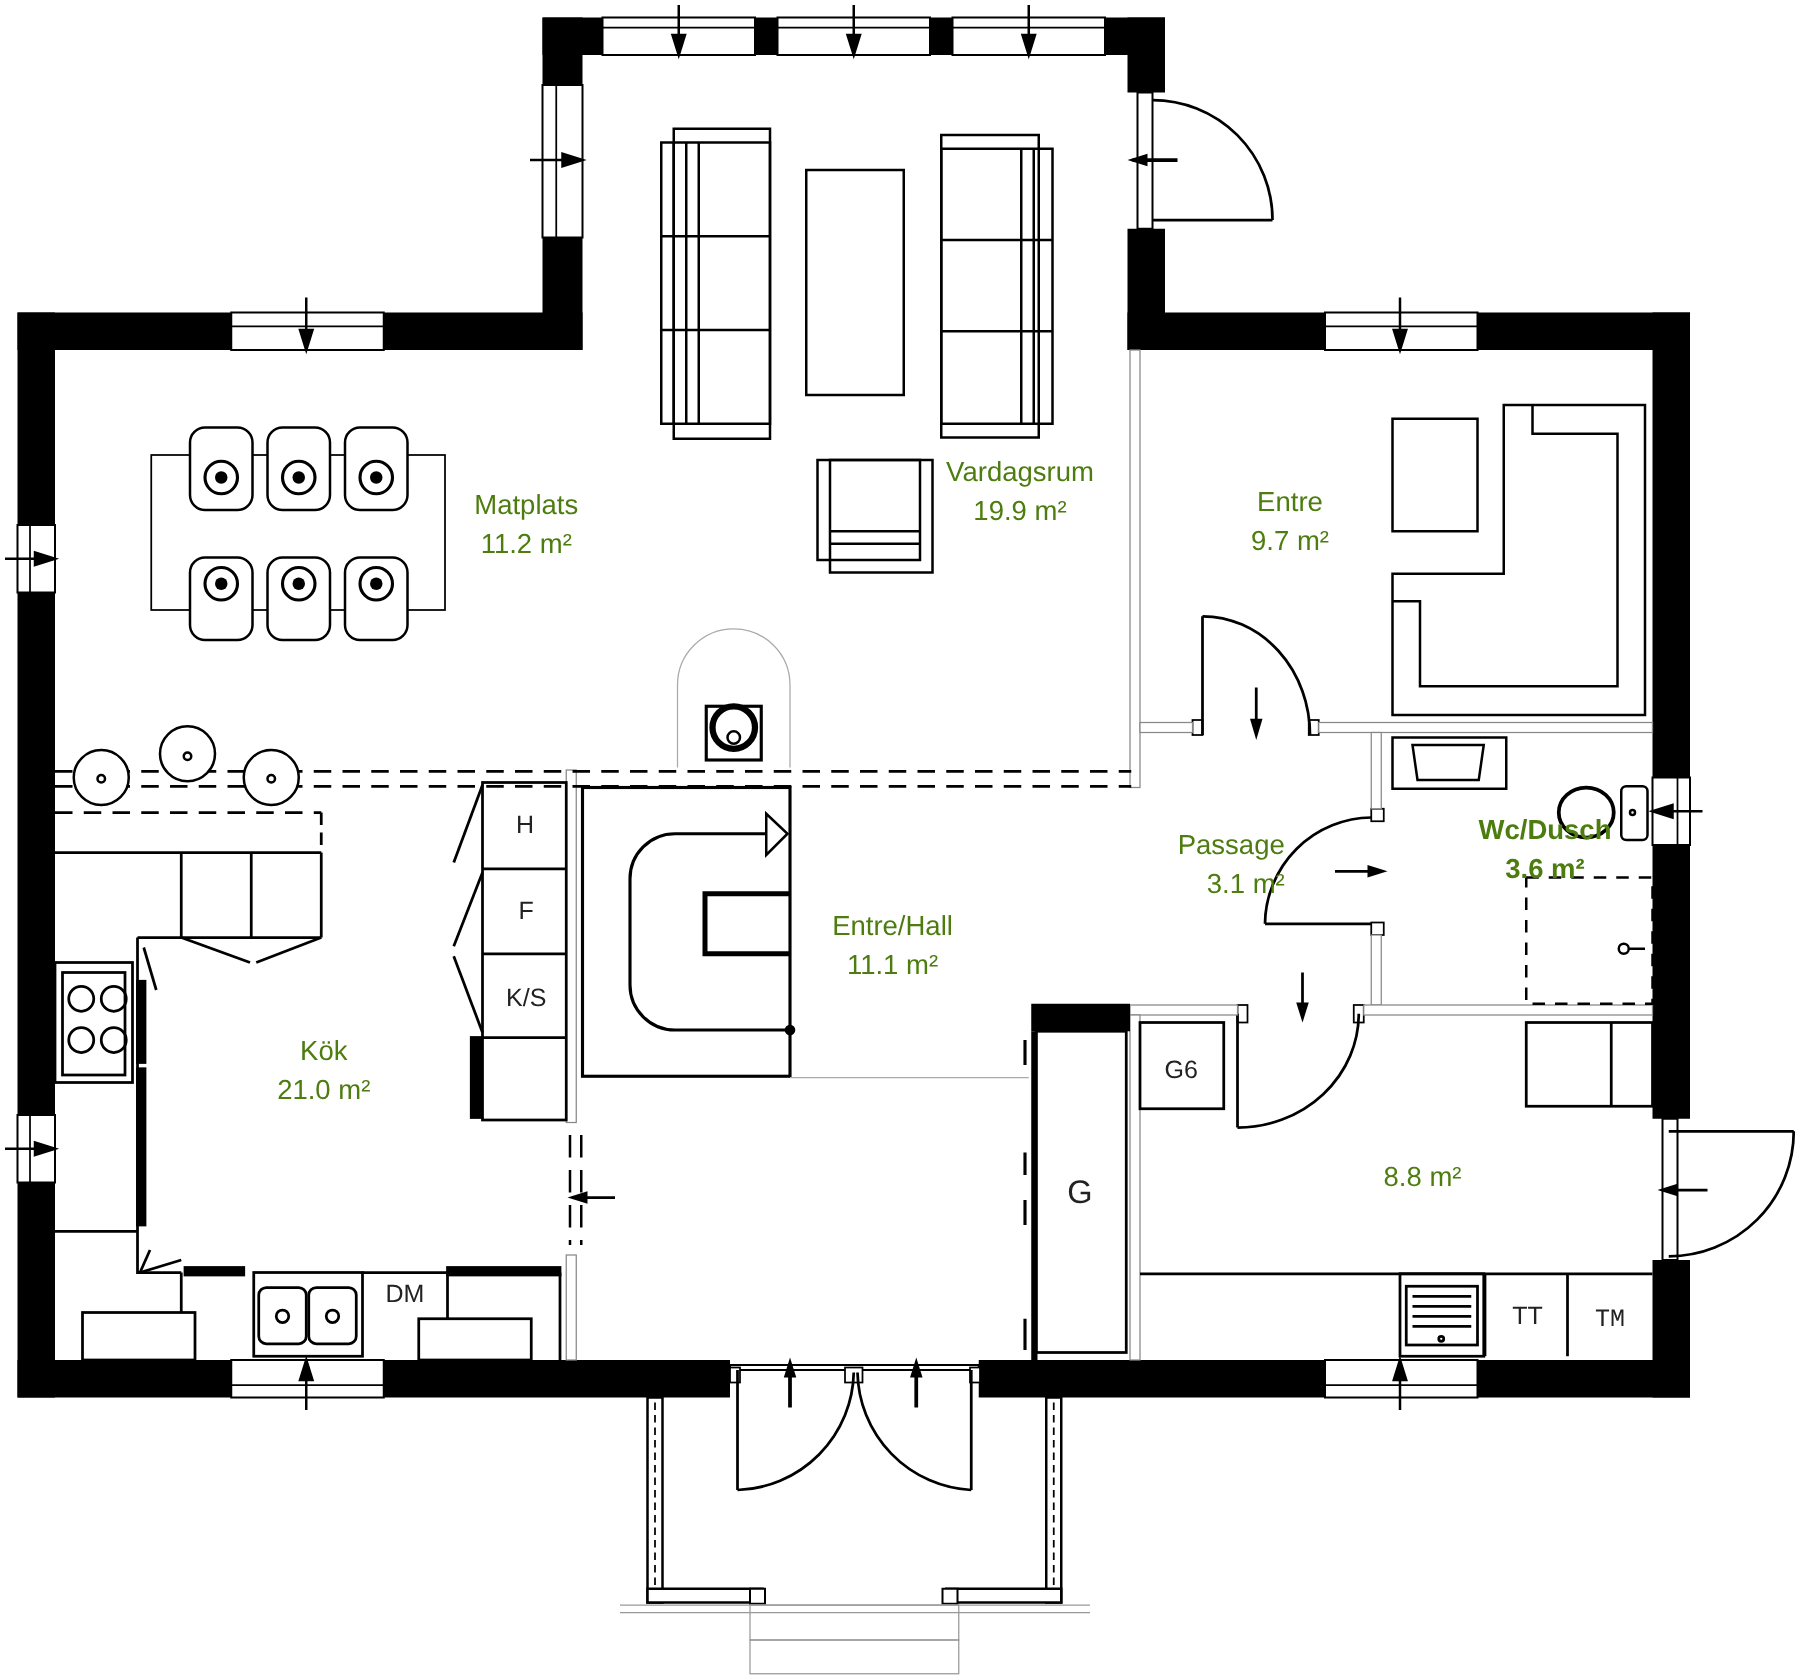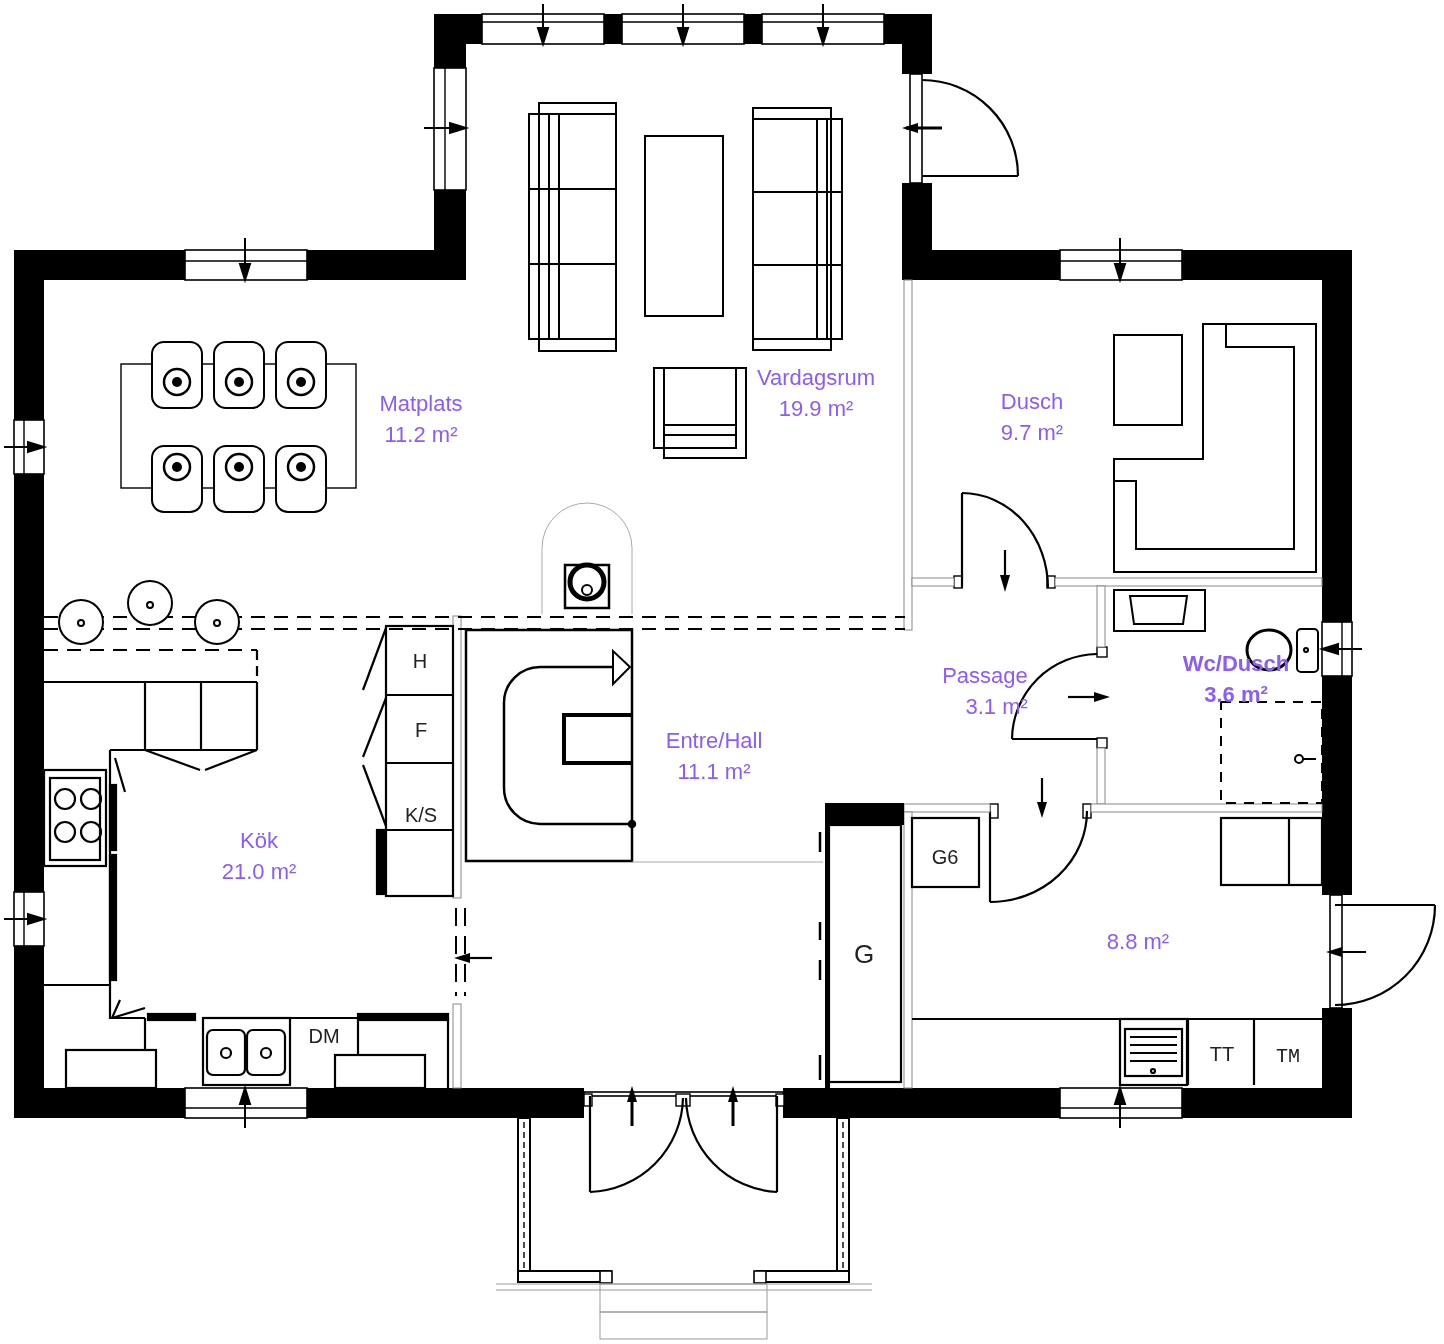--- a/index.html
+++ b/index.html
@@ -5,21 +5,21 @@
   html, body { margin: 0; padding: 0; background: #ffffff; }
   body { width: 1444px; height: 1344px; overflow: hidden; position: relative; font-family: "Liberation Sans", sans-serif; }
   svg#plan { position: absolute; left: 0; top: 0; }
   .wall { fill: #000; }
   .ln { stroke: #000; stroke-width: 2.2; fill: none; }
   .ln-thin { stroke: #000; stroke-width: 1.4; fill: none; }
   .ln-grey { stroke: #999; stroke-width: 1; fill: none; }
   .ln-dash2 { stroke: #000; stroke-width: 2.2; fill: none; stroke-dasharray: 14 9; }
   .win { fill: #fff; stroke: #000; stroke-width: 1.6; }
   .part { fill: #fff; stroke: #888; stroke-width: 1; }
-  .label { position: absolute; text-align: center; color: #8b5cf6; font-size: 22px; line-height: 31px; white-space: nowrap; transform: translateX(-50%); }
+  .label { position: absolute; text-align: center; color: #4d7c0f; font-size: 22px; line-height: 31px; white-space: nowrap; transform: translateX(-50%); }
   .tag { position: absolute; color: #222; font-size: 20px; transform: translate(-50%, -50%); white-space: nowrap; }
   .tag.big { font-size: 26px; }
 </style>
 </head>
 <body>
 
 <svg id="plan" width="1444" height="1344" viewBox="0 0 1444 1344" xmlns="http://www.w3.org/2000/svg">
 
   <g>
 
@@ -365,21 +365,21 @@
 
 <div class="label" style="left:421px; top:388px;">
   <div>Matplats</div>
   <div>11.2 m²</div>
 </div>
 <div class="label" style="left:816px; top:362px;">
   <div>Vardagsrum</div>
   <div>19.9 m²</div>
 </div>
 <div class="label" style="left:1032px; top:386px;">
-  <div>Dusch</div>
+  <div>Entre</div>
   <div>9.7 m²</div>
 </div>
 <div class="label" style="left:985px; top:660px;text-align:right;">
   <div>Passage</div>
   <div>3.1 m²</div>
 </div>
 <div class="label" style="left:1236px; top:648px;font-weight:bold;">
   <div>Wc/Dusch</div>
   <div>3.6 m²</div>
 </div>
@@ -390,18 +390,18 @@
 <div class="label" style="left:259px; top:825px;">
   <div>Kök</div>
   <div>21.0 m²</div>
 </div>
 <div class="label" style="left:1138px; top:926px;text-align:center;">
   <div>8.8 m²</div>
 </div>
 
 <span class="tag" style="left:420px; top:661px;">H</span>
 <span class="tag" style="left:421px; top:730px;">F</span>
-<span class="tag" style="left:421px; top:799px;margin-top:16px;">K/S</span>
+<span class="tag" style="left:421px; top:799px;">K/S</span>
 <span class="tag" style="left:324px; top:1036px;">DM</span>
 <span class="tag" style="left:945px; top:857px;">G6</span>
 <span class="tag big" style="left:864px; top:954px;">G</span>
 <span class="tag" style="left:1222px; top:1054px;">TT</span>
 <span class="tag" style="left:1288px; top:1056px;font-family:Liberation Mono, monospace;">TM</span>
 
 </body></html>

